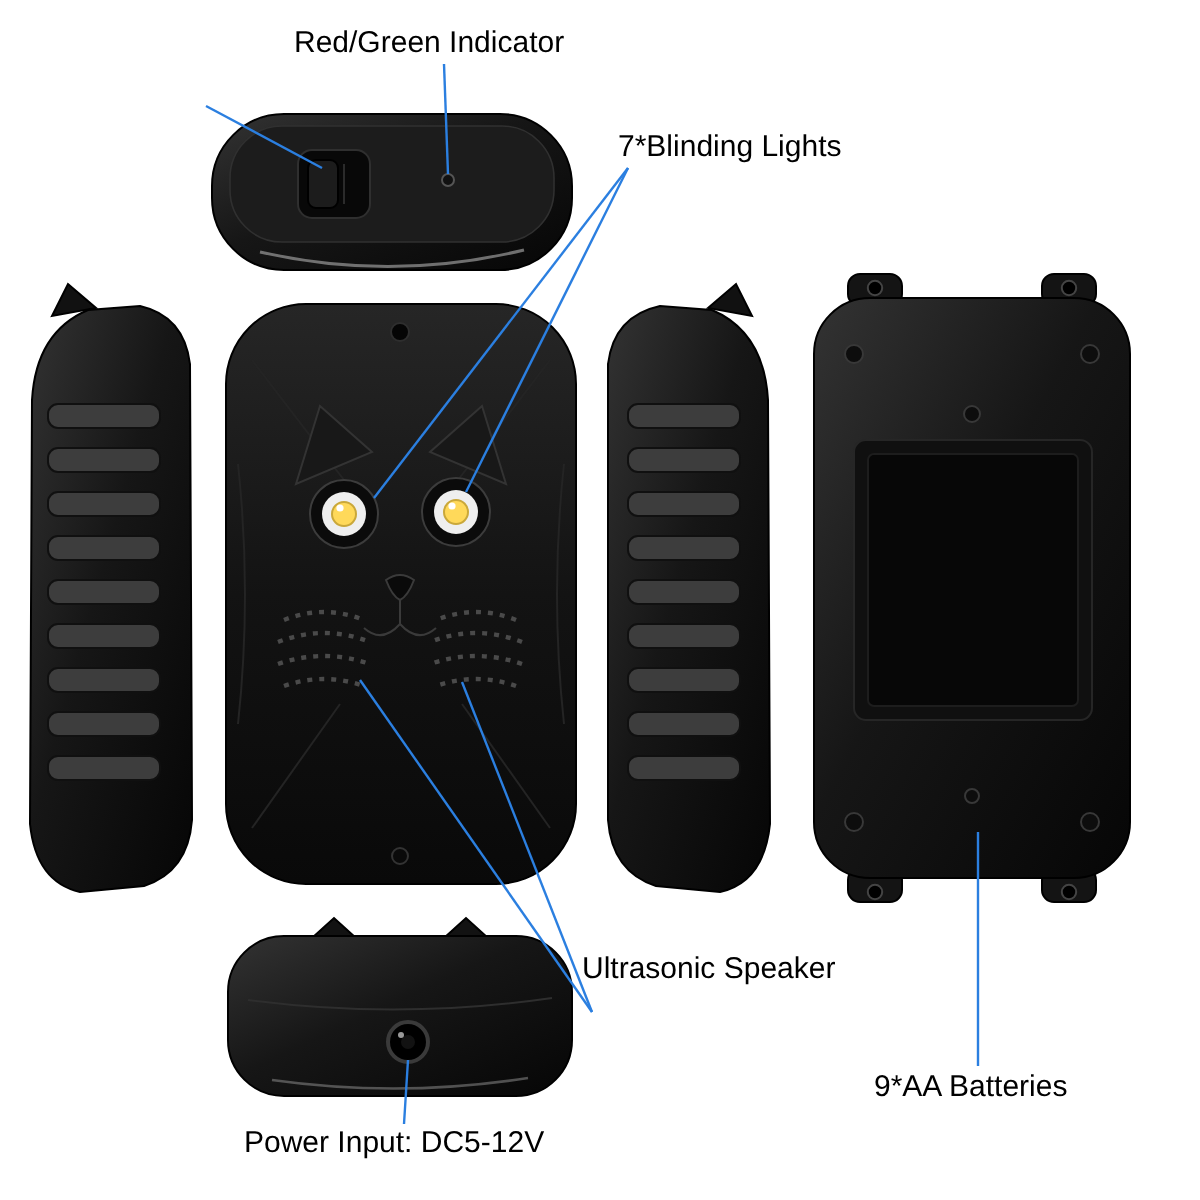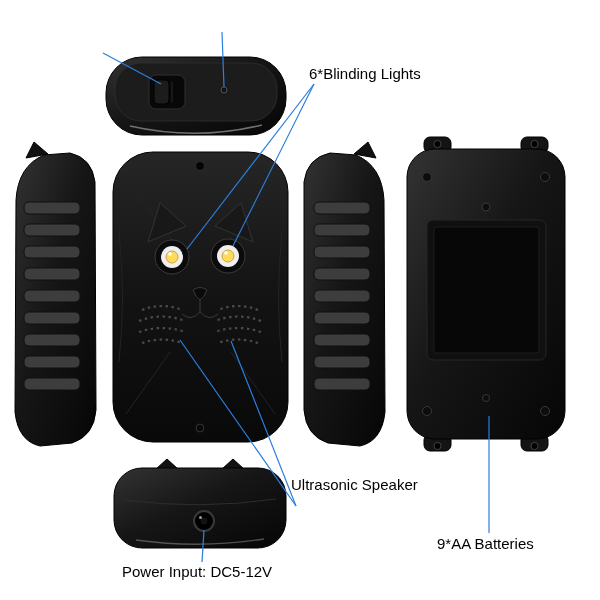--- a/index.html
+++ b/index.html
@@ -182,18 +182,19 @@
       <line class="callout" x1="103" y1="53" x2="161" y2="84"></line>
       <line class="callout" x1="314" y1="84" x2="187" y2="249"></line>
       <line class="callout" x1="314" y1="84" x2="233" y2="246"></line>
       <line class="callout" x1="296" y1="506" x2="180" y2="340"></line>
       <line class="callout" x1="296" y1="506" x2="231" y2="341"></line>
       <line class="callout" x1="202" y1="562" x2="204" y2="530"></line>
       <line class="callout" x1="489" y1="533" x2="489" y2="416"></line>
     </g>
   </svg>
 
-  <div class="label" style="left:309px;top:66px">6*Blinding Lights</div>
+  <div class="label" style="left:147px;top:14px">Red/Green Indicator</div>
+  <div class="label" style="left:309px;top:66px">7*Blinding Lights</div>
   <div class="label" style="left:291px;top:477px">Ultrasonic Speaker</div>
   <div class="label" style="left:122px;top:564px">Power Input: DC5-12V</div>
   <div class="label" style="left:437px;top:536px">9*AA Batteries</div>
 
 </div>
 
 </body></html>

